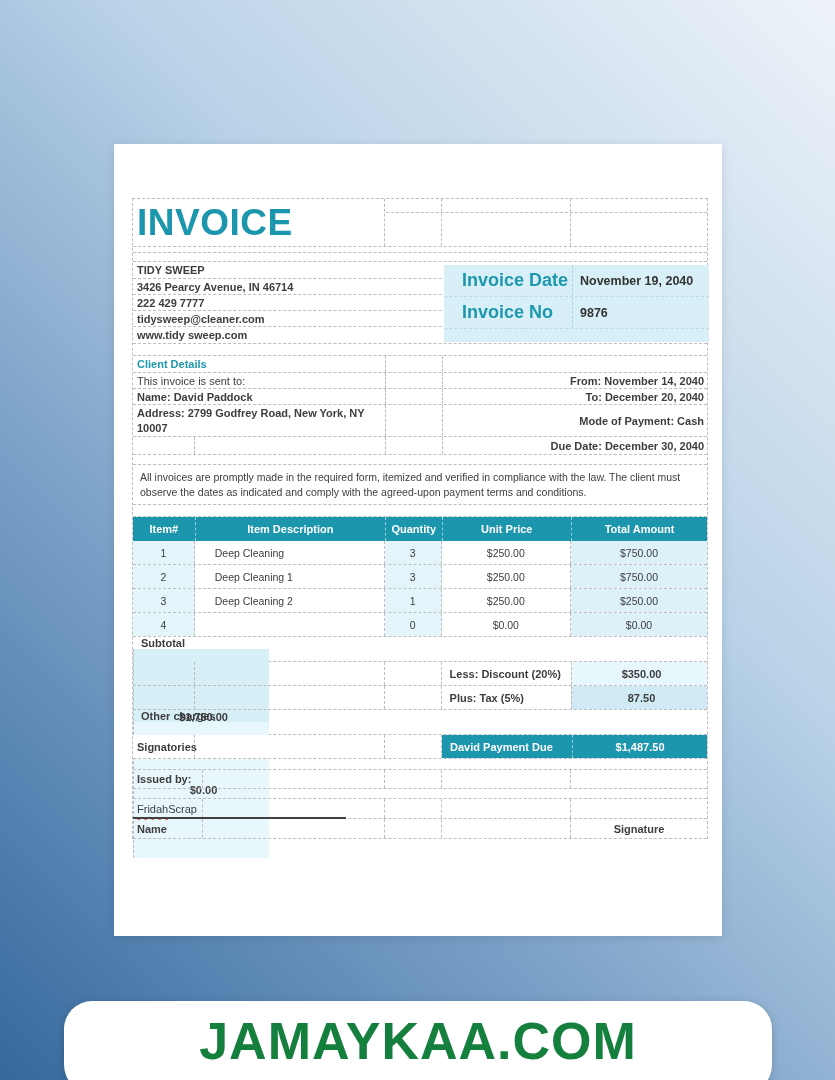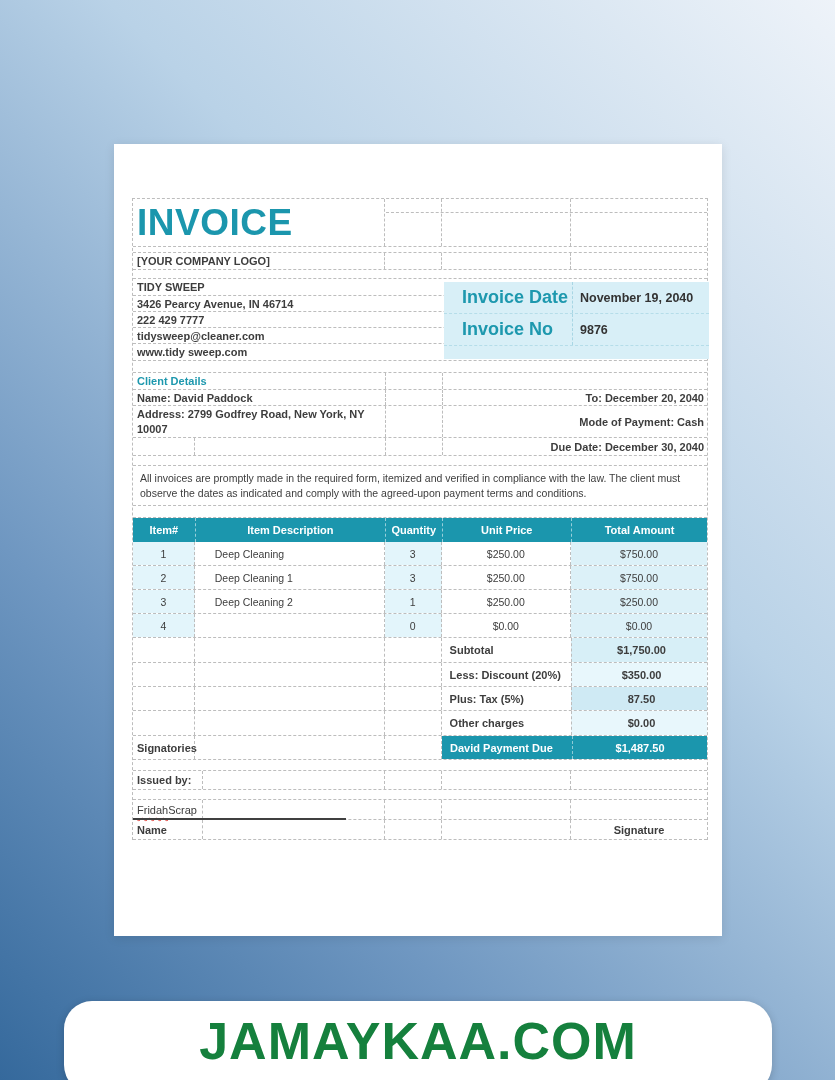--- a/index.html
+++ b/index.html
@@ -77,21 +77,21 @@
   .thead .hc{display:flex;align-items:center;justify-content:center;height:100%;
     color:#fff;font-weight:bold;font-size:11px;}
   .thead .hc + .hc{border-left:1px dashed rgba(255,255,255,.55);}
   .trow{height:24px;font-size:10.5px;}
   .bg-item{background:var(--cell-blue);}
   .bg-total{background:var(--cell-blue2);}
   .desc{padding-left:20px;}
   
   .summary{position:relative;}
   .srow{font-size:11px;}
-  .h25{height:25px;}.h24{height:24px;}
+  .h25{height:25px;flex-direction:column;}.h24{height:24px;}
   .slabel{padding-left:8px;font-weight:bold;}
   .sval{justify-content:center;font-weight:bold;border-left:1px dashed var(--dash);}
   .v1{background:var(--val1);}.v2{background:var(--val2);}.v3{background:var(--val3);}
   .declaration{
     position:absolute;left:0;top:25px;width:253px;height:48px;z-index:3;
     background:#fff;border:1px dashed var(--dash);
     display:flex;align-items:center;padding:0 10px;font-size:10.5px;line-height:1.35;
   }
   .total-row{height:24px;background:#fff;}
   .total-band{display:flex;width:266px;background:var(--teal);height:100%;}
@@ -129,26 +129,20 @@
       <div class="c wAB dv">
         <span class="title-text">INVOICE</span>
       </div>
       <div class="c wC dv"></div>
       <div class="c wD dv"></div>
       <div class="c wE"></div>
       <div class="title-subline"></div>
     </div>
     <div class="r gap6 bb"></div>
 
-    <div class="r row-logo bb">
-      <div class="c wAB dv b">[YOUR COMPANY LOGO]</div>
-      <div class="c wC dv"></div>
-      <div class="c wD dv"></div>
-      <div class="c wE"></div>
-    </div>
     <div class="r gap9 bb"></div>
 
     <div class="company">
       <div class="line h17 bb">TIDY SWEEP</div>
       <div class="line h16 bb">3426 Pearcy Avenue, IN 46714</div>
       <div class="line h16 bb">222 429 7777</div>
       <div class="line h16 bb">tidysweep@cleaner.com</div>
       <div class="line h17 bb">www.tidy sweep.com</div>
 
       <div class="meta-block">
@@ -163,20 +157,25 @@
         <div class="meta-empty"></div>
       </div>
     </div>
     <div class="r gap12 bb"></div>
 
     <div class="r row-cd-h bb">
       <div class="c wAB dv b teal">Client Details</div>
       <div class="c wC dv"></div>
     </div>
     <div class="r row-cd bb">
+      <div class="c wAB dv">This invoice is sent to:</div>
+      <div class="c wC dv"></div>
+      <div class="c grow je b">From: November 14, 2040</div>
+    </div>
+    <div class="r row-cd bb">
       <div class="c wAB dv b">Name: David Paddock</div>
       <div class="c wC dv"></div>
       <div class="c grow je b">To: December 20, 2040</div>
     </div>
     <div class="r row-addr bb">
       <div class="c wAB dv b addr-cell">Address: 2799 Godfrey Road, New York, NY 10007</div>
       <div class="c wC dv"></div>
       <div class="c grow je b">Mode of Payment: Cash</div>
     </div>
     <div class="r row-due bb">

